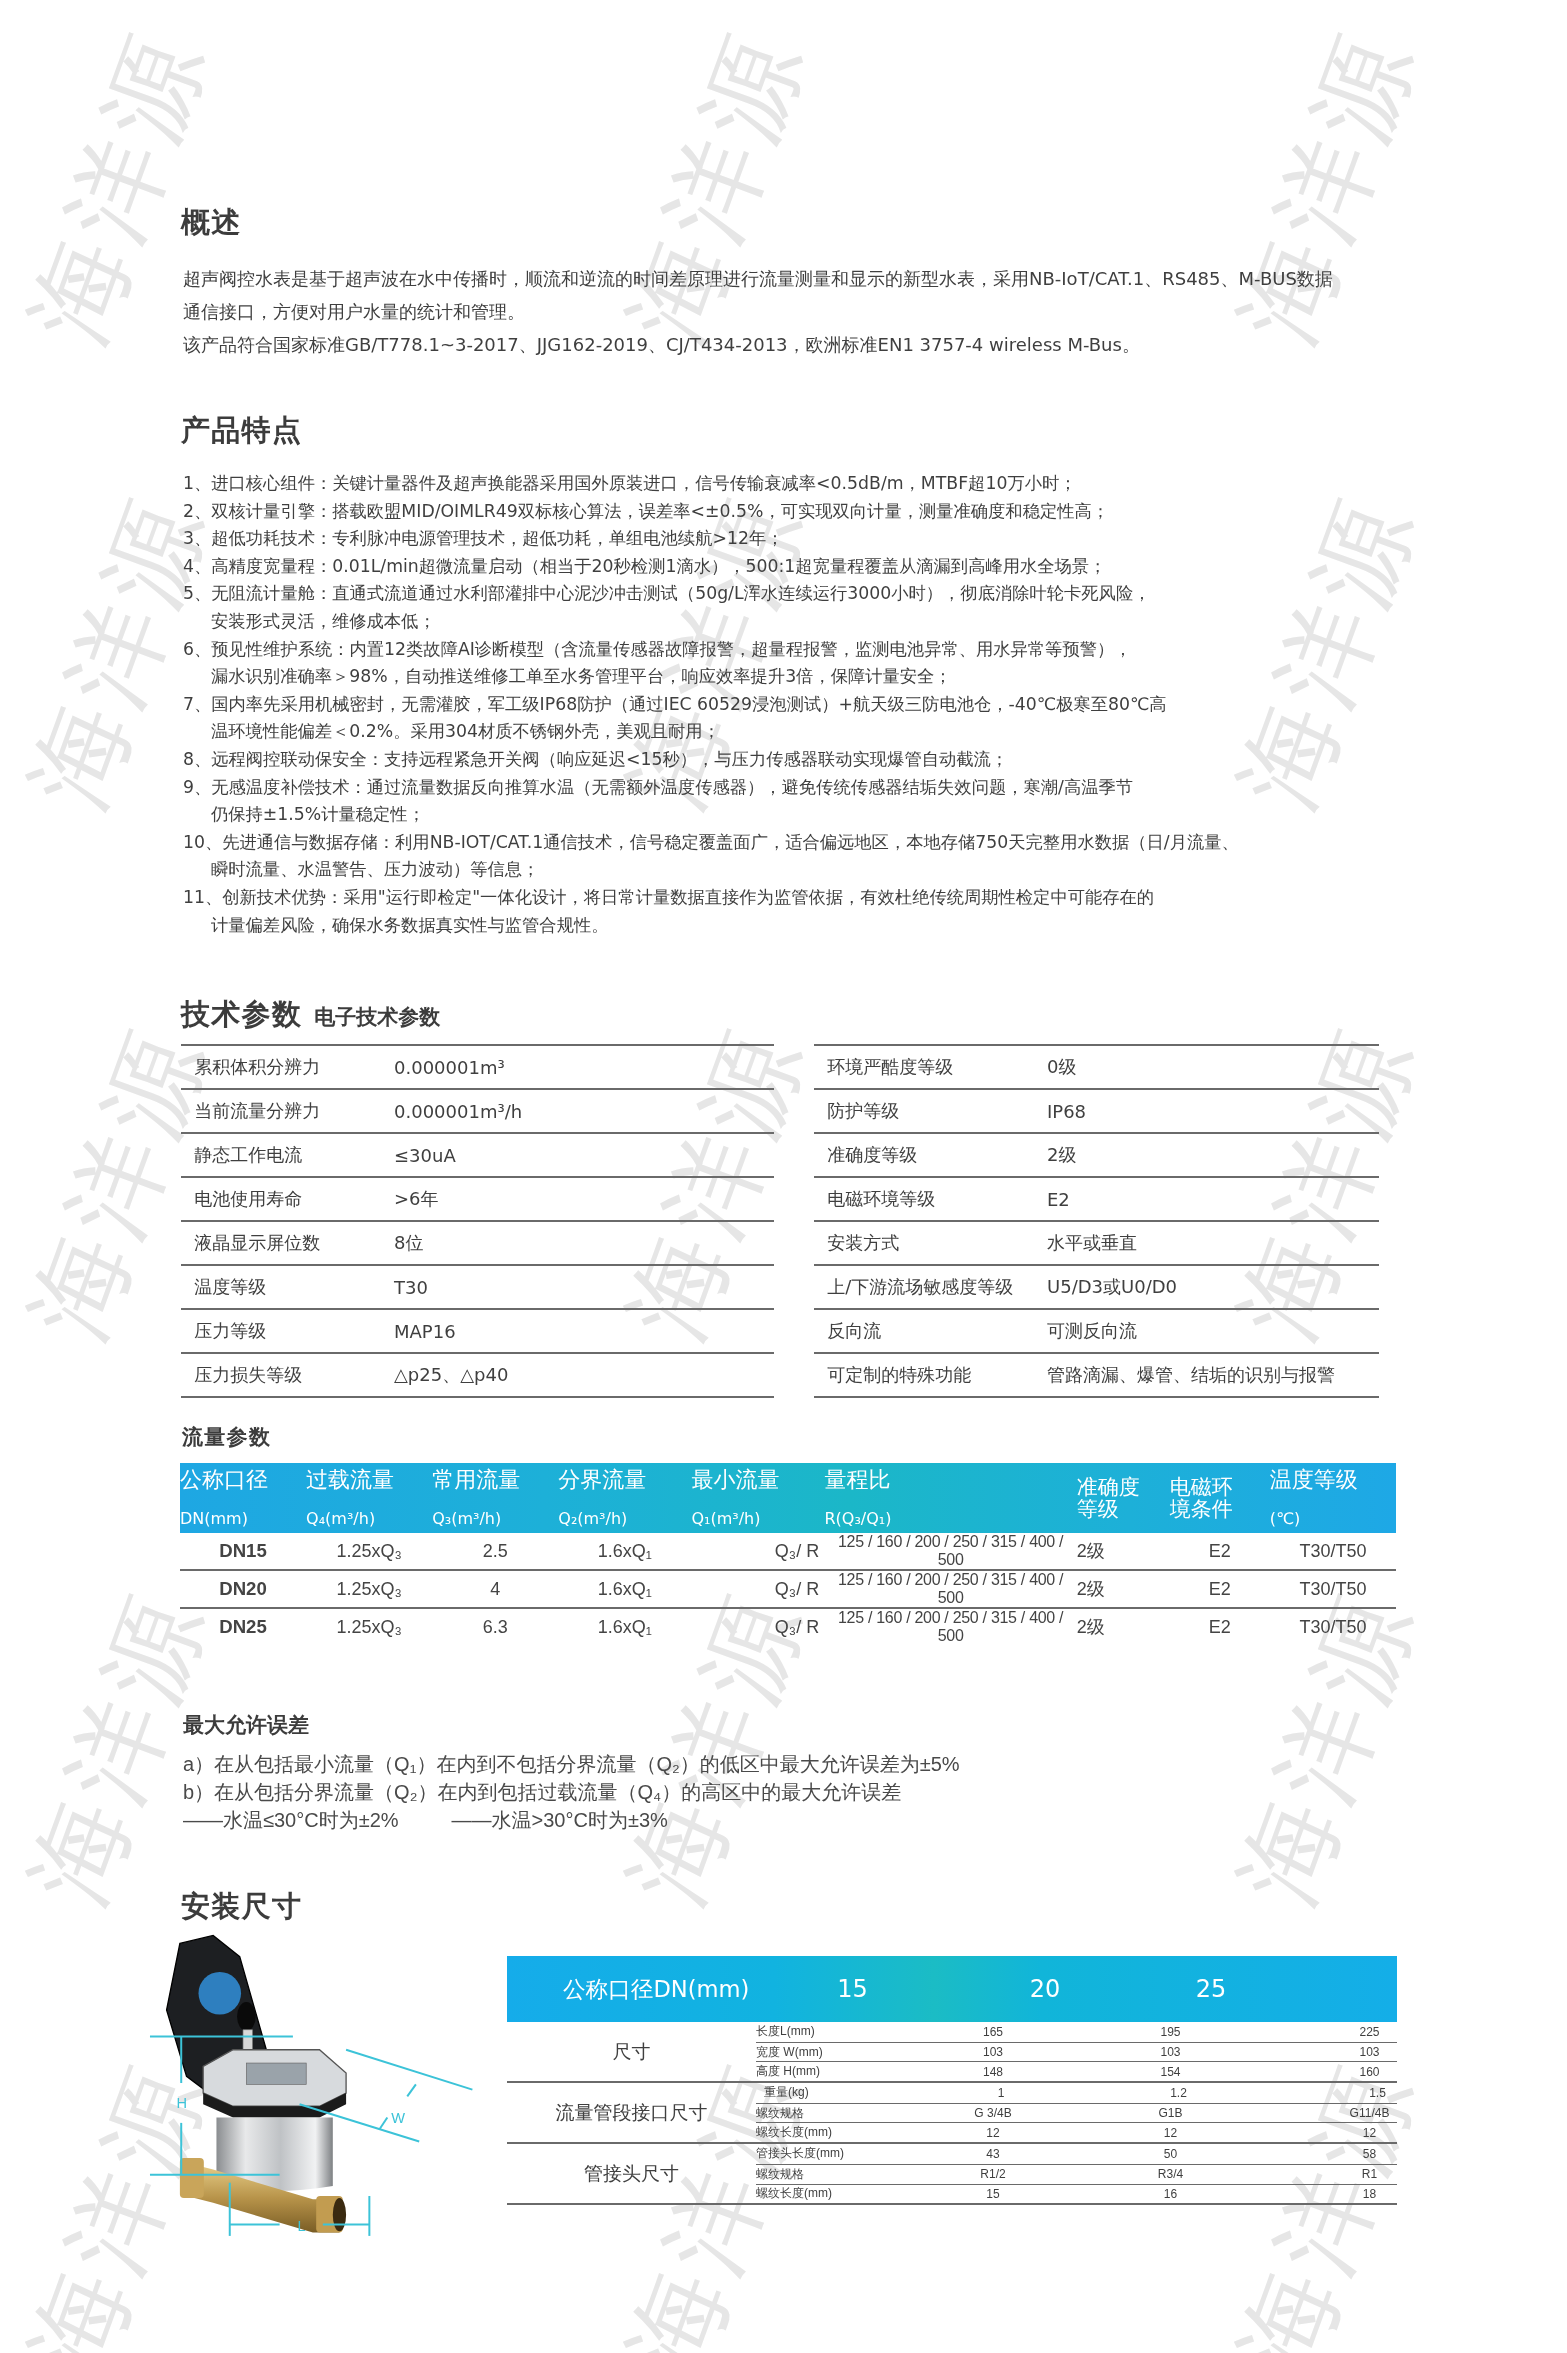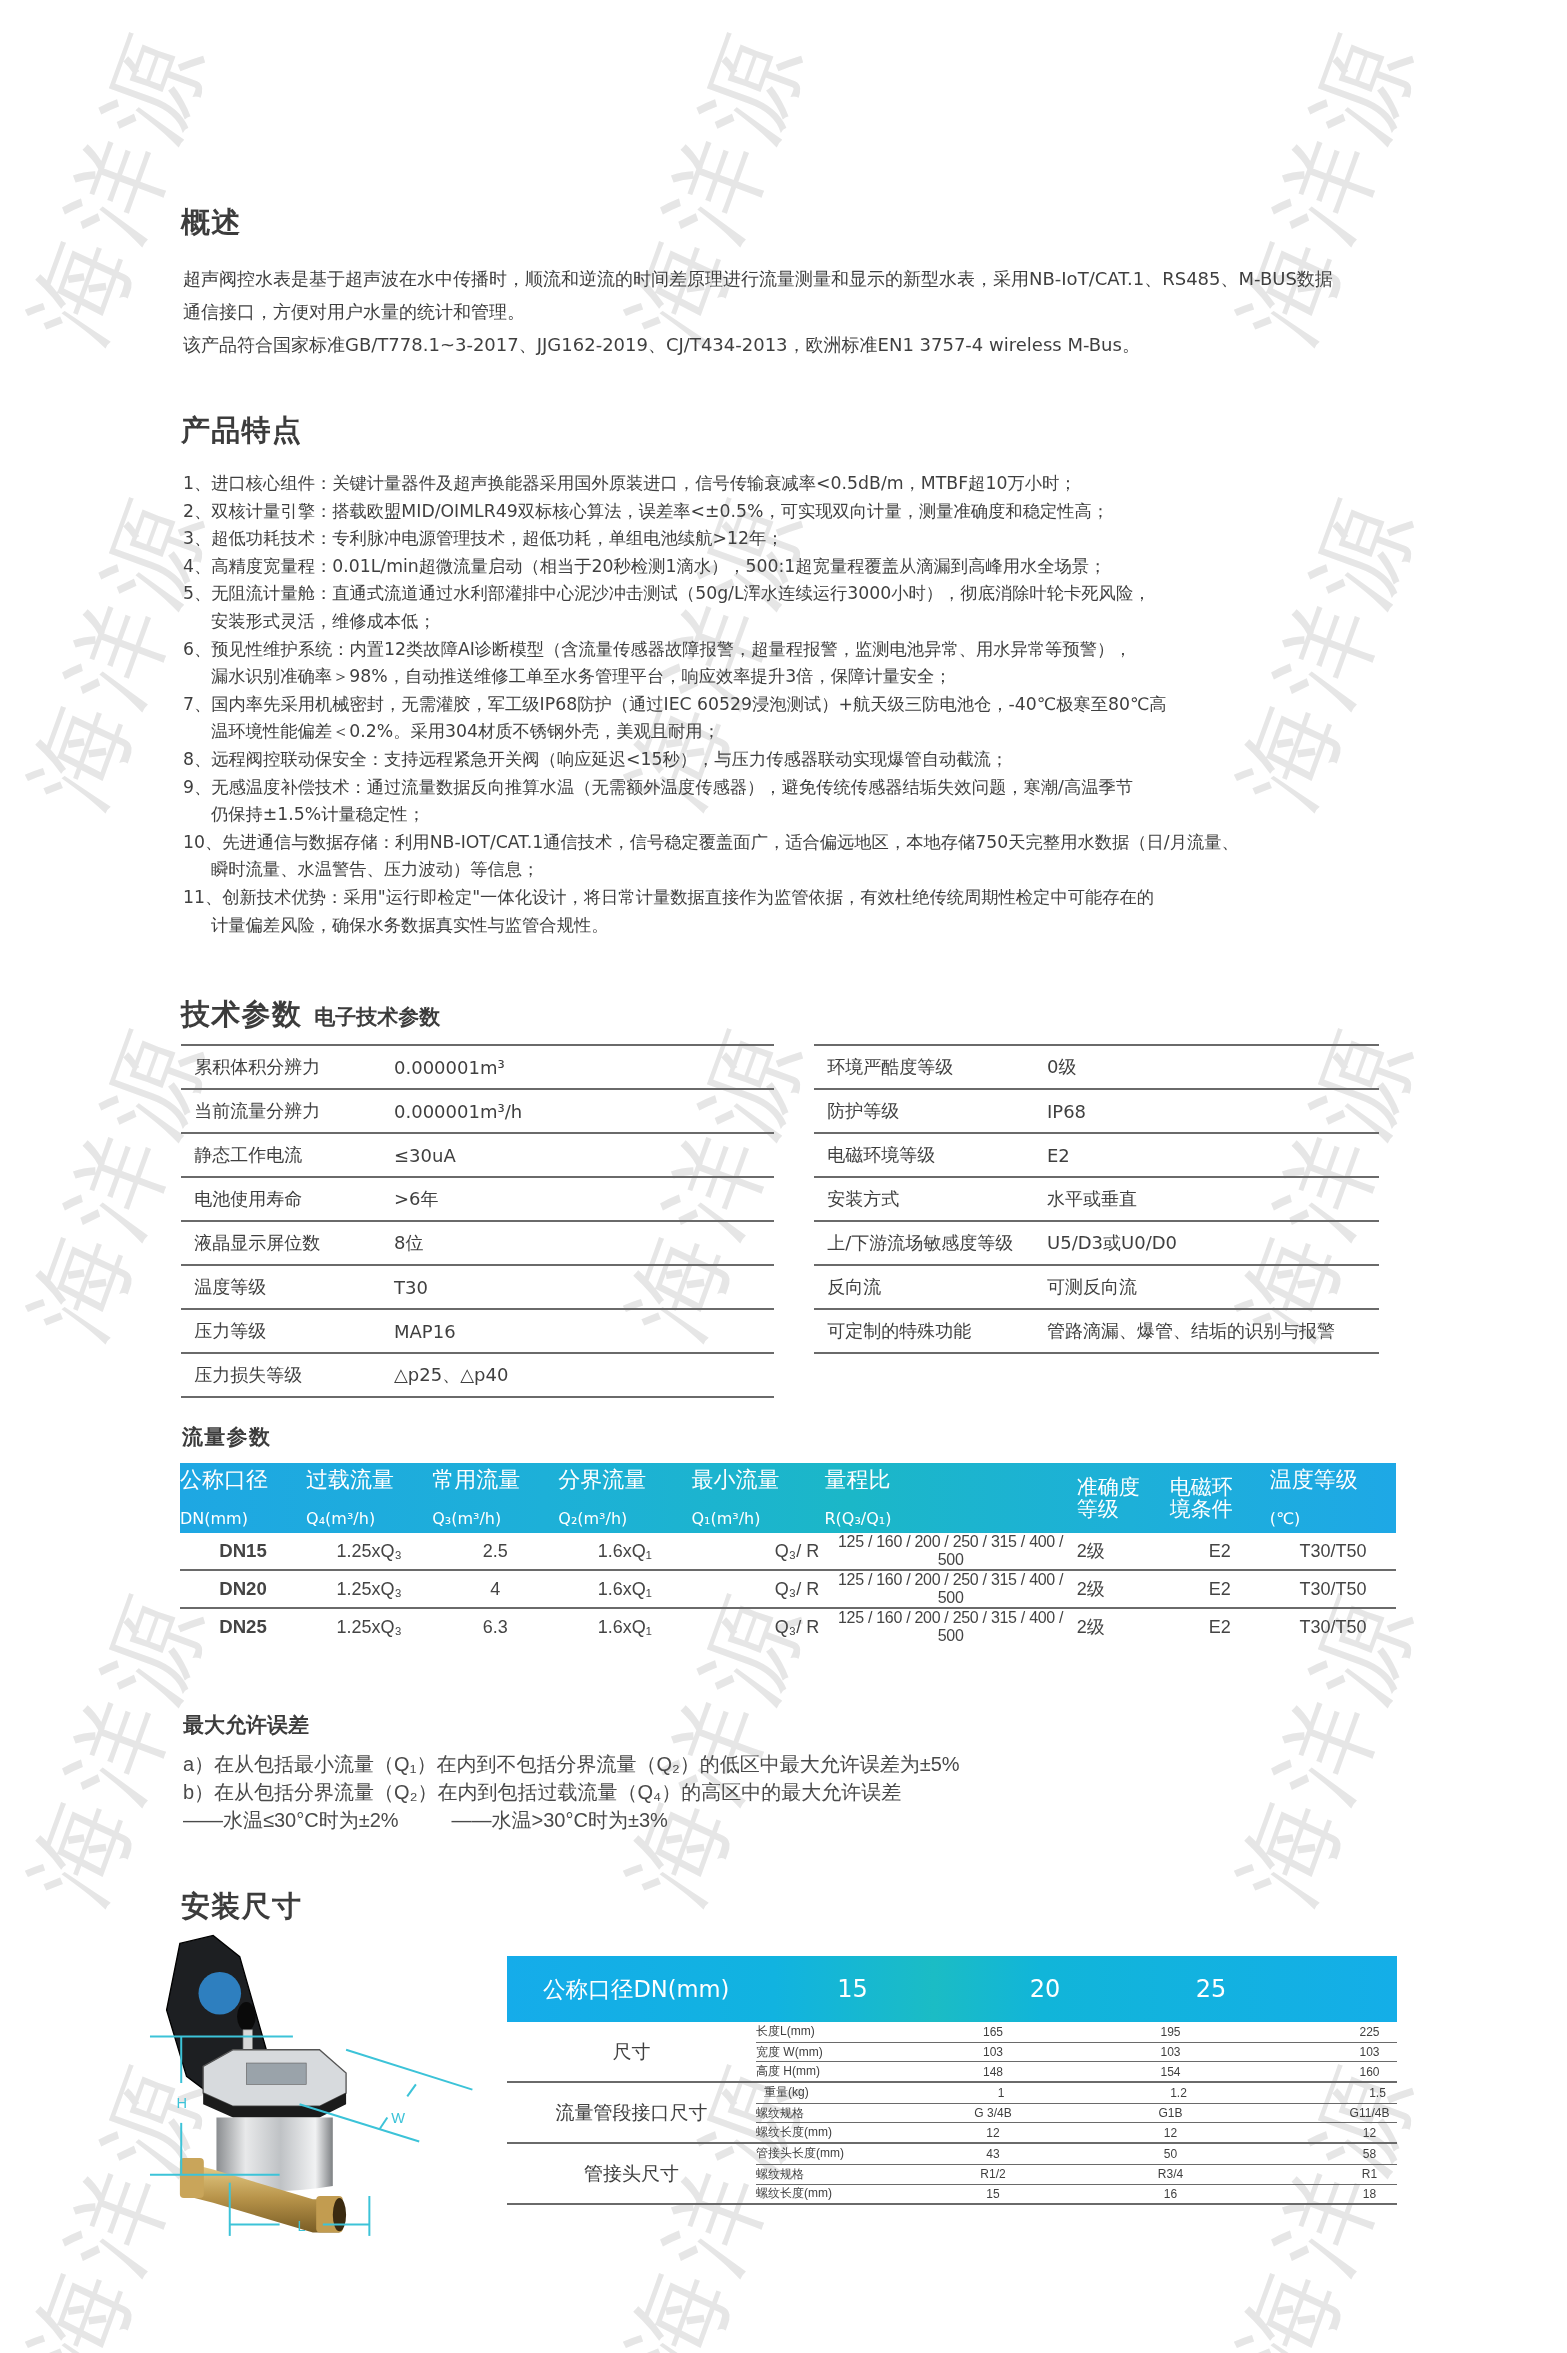--- a/index.html
+++ b/index.html
@@ -148,21 +148,21 @@
     top: 1956px;
     width: 890px;
   }
   .dim-head {
     height: 66px;
     background: linear-gradient(90deg, #15acea 0%, #11b3e0 30%, #1bbcc5 48%, #11b5d9 60%, #14aee8 100%);
     display: flex;
     align-items: center;
     color: #ffffff;
   }
-  .dim-head .dh-label { width: 286px; padding-left: 36px; font-size: 22.6px; }
+  .dim-head .dh-label { width: 286px; padding-left: 56px; font-size: 22.6px; }
   .dim-head .dh-val { width: 199px; text-align: center; font-size: 24px; }
   .dim-head .dh-val:first-of-type { }
   .dim-body {
     display: grid;
     grid-template-columns: 249px 641px;
     border-bottom: 2px solid #6a6a6a;
   }
   .dim-glabel {
     display: flex;
     align-items: center;
@@ -281,20 +281,24 @@
         <col>
       </colgroup>
     <tbody>
         <tr>
           <td class="k">环境严酷度等级</td>
           <td>0级</td>
         </tr>
     <tr>
           <td class="k">防护等级</td>
           <td>IP68</td>
+        </tr>
+    <tr>
+          <td class="k">准确度等级</td>
+          <td>2级</td>
         </tr>
     <tr>
           <td class="k">电磁环境等级</td>
           <td>E2</td>
         </tr>
     <tr>
           <td class="k">安装方式</td>
           <td>水平或垂直</td>
         </tr>
     <tr>

